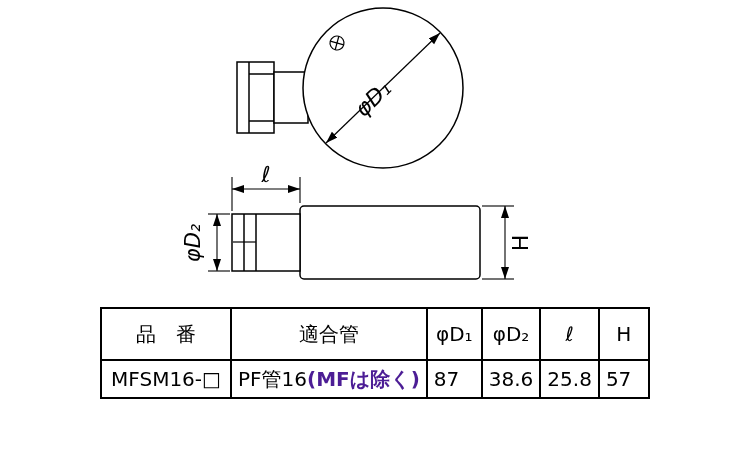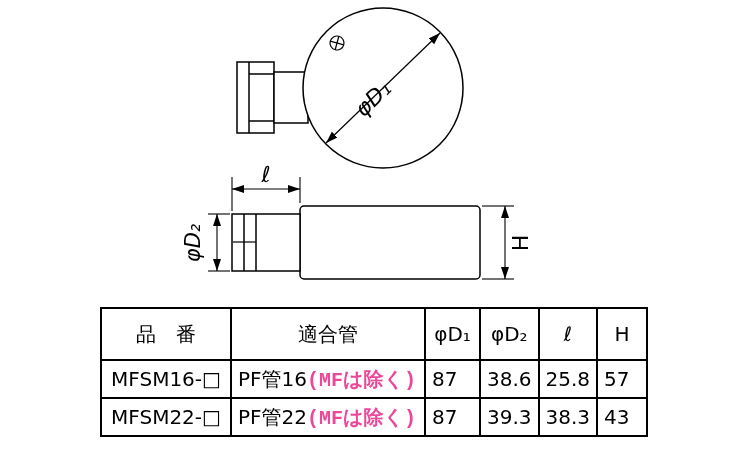--- a/index.html
+++ b/index.html
@@ -34,21 +34,21 @@
   tr.hdr { height: 52px; }
   tr.row { height: 38px; }
   .c-part  { width: 130px; }
   .c-pipe  { width: 194px; }
   .c-d1, .c-d2, .c-ell { width: 55px; }
   .c-h { width: 50px; }
   th { text-align: center; }
   td.c-part { text-align: center; padding-left: 10px; }
   td.c-pipe { text-align: left; padding-left: 8px; }
   td.c-d1, td.c-d2, td.c-ell, td.c-h { }
-  .pink { color: #ec4899; font-weight: bold; font-family: Liberation Mono, monospace; }
+  .pink { color: #4c1d95; font-weight: bold; }
   .dim-label { font-style: italic; }
 </style>
 </head>
 <body>
 
 <div id="page">
 
   <svg id="drawing" width="750" height="300" viewBox="0 0 750 300" fill="none" stroke="#000">
     <defs>
       <marker id="ah" markerWidth="14" markerHeight="10" refX="12" refY="4" orient="auto-start-reverse" markerUnits="userSpaceOnUse">
@@ -125,24 +125,16 @@
       <th class="c-h">H</th>
     </tr>
     <tr class="row">
       <td class="c-part">MFSM16-□</td>
       <td class="c-pipe"><span>PF管16</span><span class="pink">(MFは除く)</span></td>
       <td class="c-d1">87</td>
       <td class="c-d2">38.6</td>
       <td class="c-ell">25.8</td>
       <td class="c-h">57</td>
     </tr>
-    <tr class="row">
-      <td class="c-part">MFSM22-□</td>
-      <td class="c-pipe"><span>PF管22</span><span class="pink">(MFは除く)</span></td>
-      <td class="c-d1">87</td>
-      <td class="c-d2">39.3</td>
-      <td class="c-ell">38.3</td>
-      <td class="c-h">43</td>
-    </tr>
   </tbody>
     </table>
 
 </div>
 
 </body></html>

